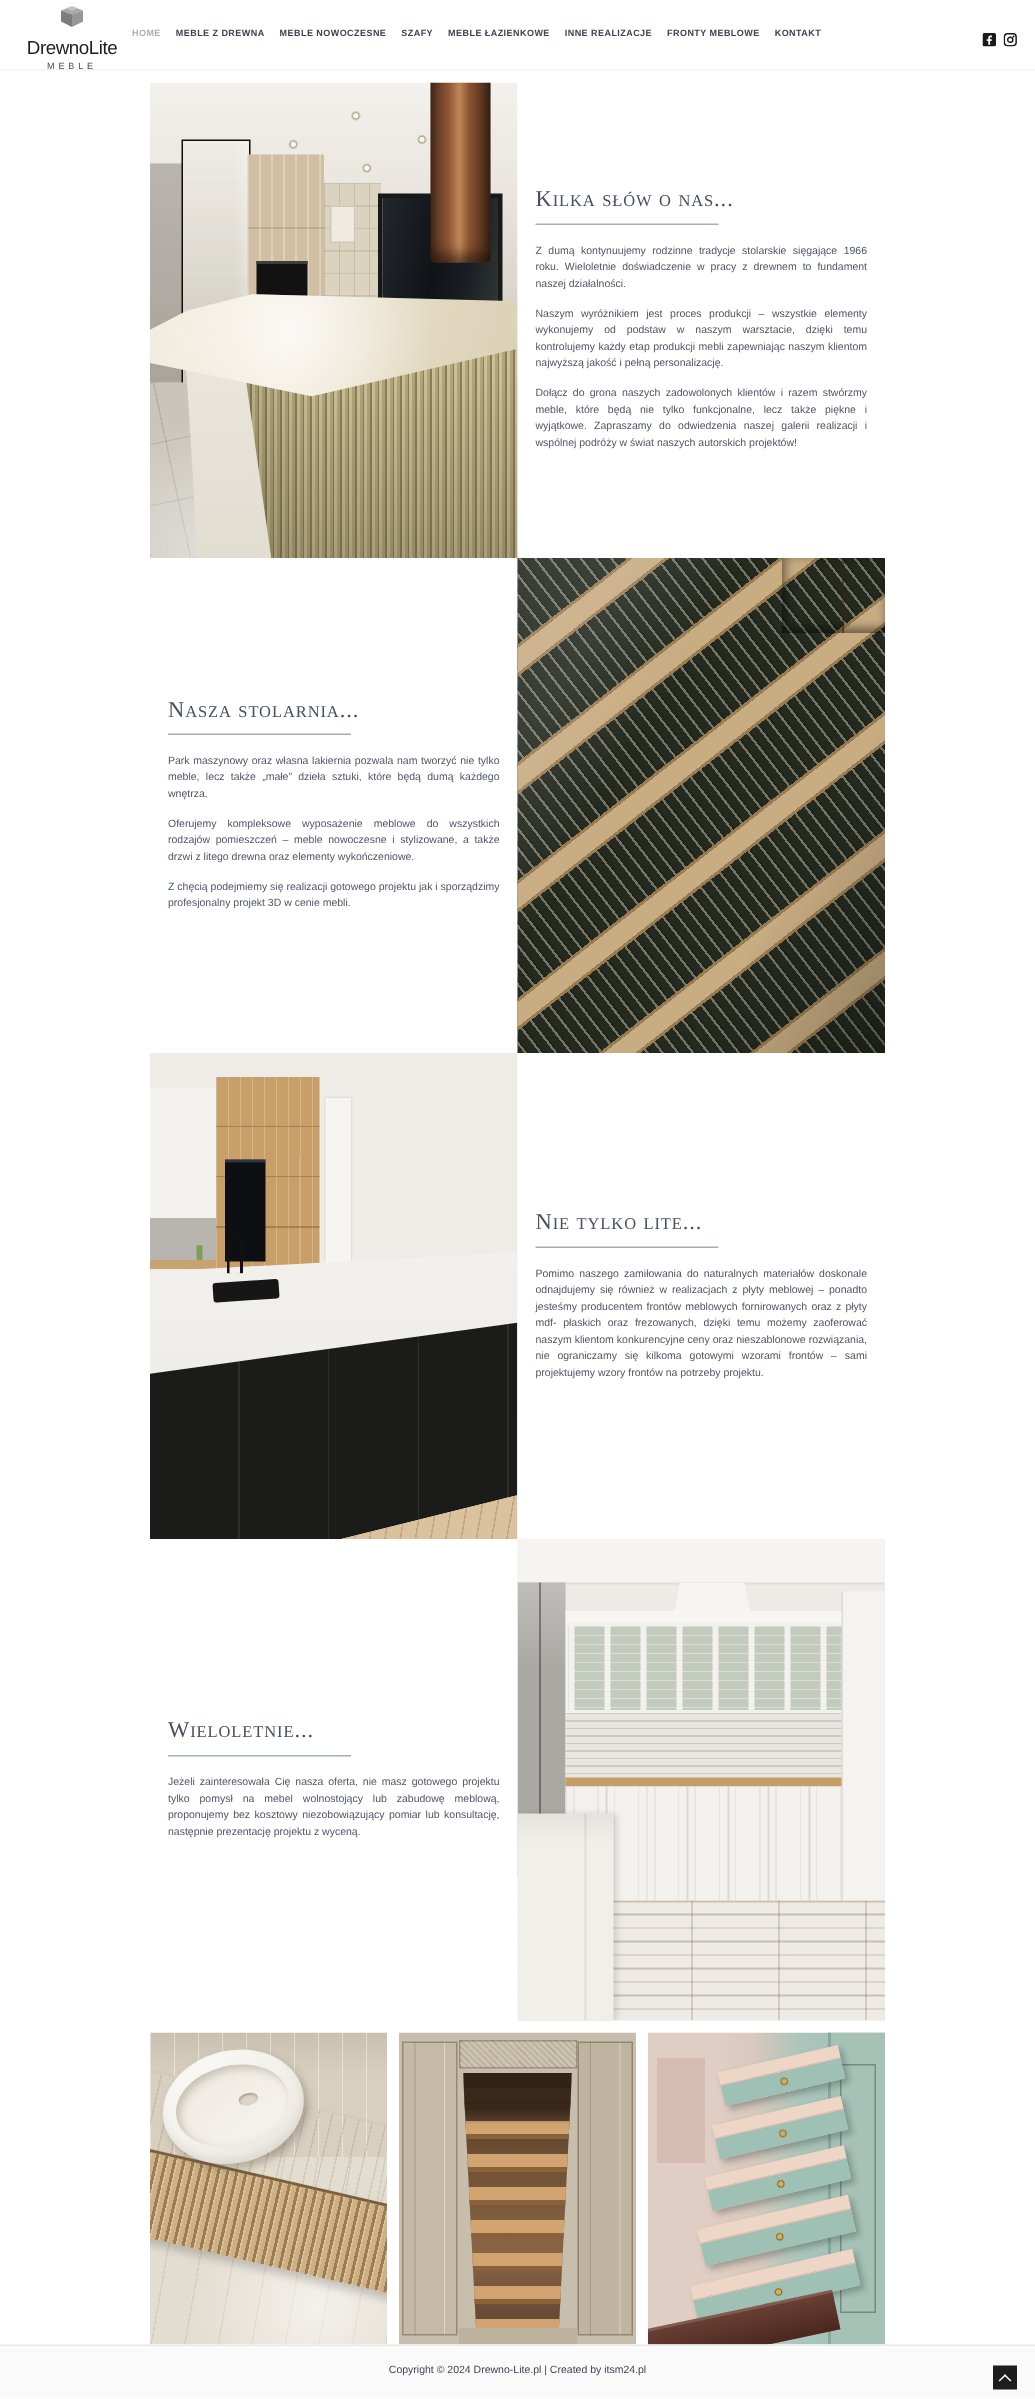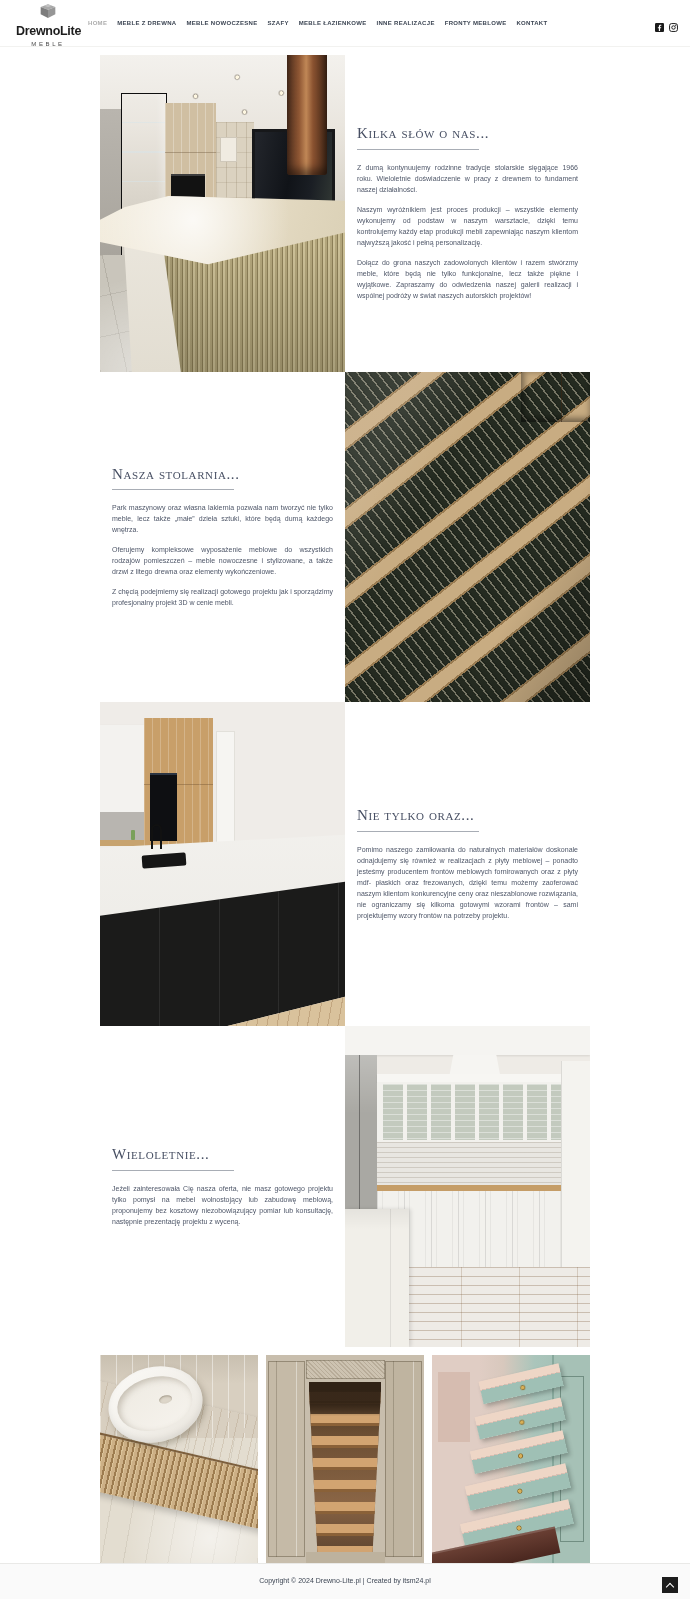--- a/index.html
+++ b/index.html
@@ -2,21 +2,21 @@
 <html lang="pl"><head>
 <meta charset="utf-8">
 <style>
   html,body{margin:0;padding:0;}
   body{font-family:"Liberation Sans",sans-serif;background:#ffffff;}
   #page{position:relative;width:690px;height:1599px;background:#fff;overflow:hidden;}
 
   
   .header{position:absolute;left:0;top:0;width:690px;height:46px;background:#fff;border-bottom:1px solid #f2f2f0;}
   .logo{position:absolute;left:16px;top:3px;width:64px;text-align:center;cursor:pointer;}
-  .logo-name{font-size:12.5px;font-weight:bold;color:#1d1d1d;letter-spacing:-0.3px;line-height:1;margin-top:1px;}
+  .logo-name{font-size:12.5px;font-weight:normal;color:#1d1d1d;letter-spacing:-0.3px;line-height:1;margin-top:1px;}
   .logo-sub{font-size:6px;letter-spacing:2.6px;color:#4a4a4a;margin-top:3px;}
   .nav{position:absolute;left:88px;top:0;height:46px;display:flex;align-items:center;gap:10px;}
   .nav-item{font-size:6px;font-weight:bold;letter-spacing:0.3px;color:#3b4452;white-space:nowrap;cursor:pointer;text-transform:uppercase;}
   .nav-item.active{color:#adadad;}
   .social{position:absolute;right:12px;top:18px;display:flex;gap:5px;align-items:center;}
   .social .sicon{width:9px;height:9px;display:block;cursor:pointer;}
 
   
   .row{position:absolute;left:100px;width:490px;display:flex;}
   .col{position:relative;width:245px;height:100%;overflow:hidden;}
@@ -292,21 +292,21 @@
           <div class="p3-fridge"></div>
           <div class="p3-door"></div>
         <div class="p3-top"></div>
           <div class="p3-faucet"></div>
           <div class="p3-sink"></div>
         <div class="p3-base"></div>
           <div class="p3-floor"></div>
       </div>
     </div>
     <div class="col text-col">
-      <h2 class="section-title">Nie tylko oraz...</h2>
+      <h2 class="section-title">Nie tylko lite...</h2>
       <div class="title-rule"></div>
       <p>Pomimo naszego zamiłowania do naturalnych materiałów doskonale odnajdujemy się również w realizacjach z płyty meblowej – ponadto jesteśmy producentem frontów meblowych fornirowanych oraz z płyty mdf- płaskich oraz frezowanych, dzięki temu możemy zaoferować naszym klientom konkurencyjne ceny oraz nieszablonowe rozwiązania, nie ograniczamy się kilkoma gotowymi wzorami frontów – sami projektujemy wzory frontów na potrzeby projektu.</p>
     </div>
   </div>
 
   <div class="row" style="top:1026px;height:321px;">
     <div class="col text-col">
       <h2 class="section-title">Wieloletnie...</h2>
       <div class="title-rule"></div>
       <p>Jeżeli zainteresowała Cię nasza oferta, nie masz gotowego projektu tylko pomysł na mebel wolnostojący lub zabudowę meblową, proponujemy bez kosztowy niezobowiązujący pomiar lub konsultację, następnie prezentację projektu z wyceną.</p>

